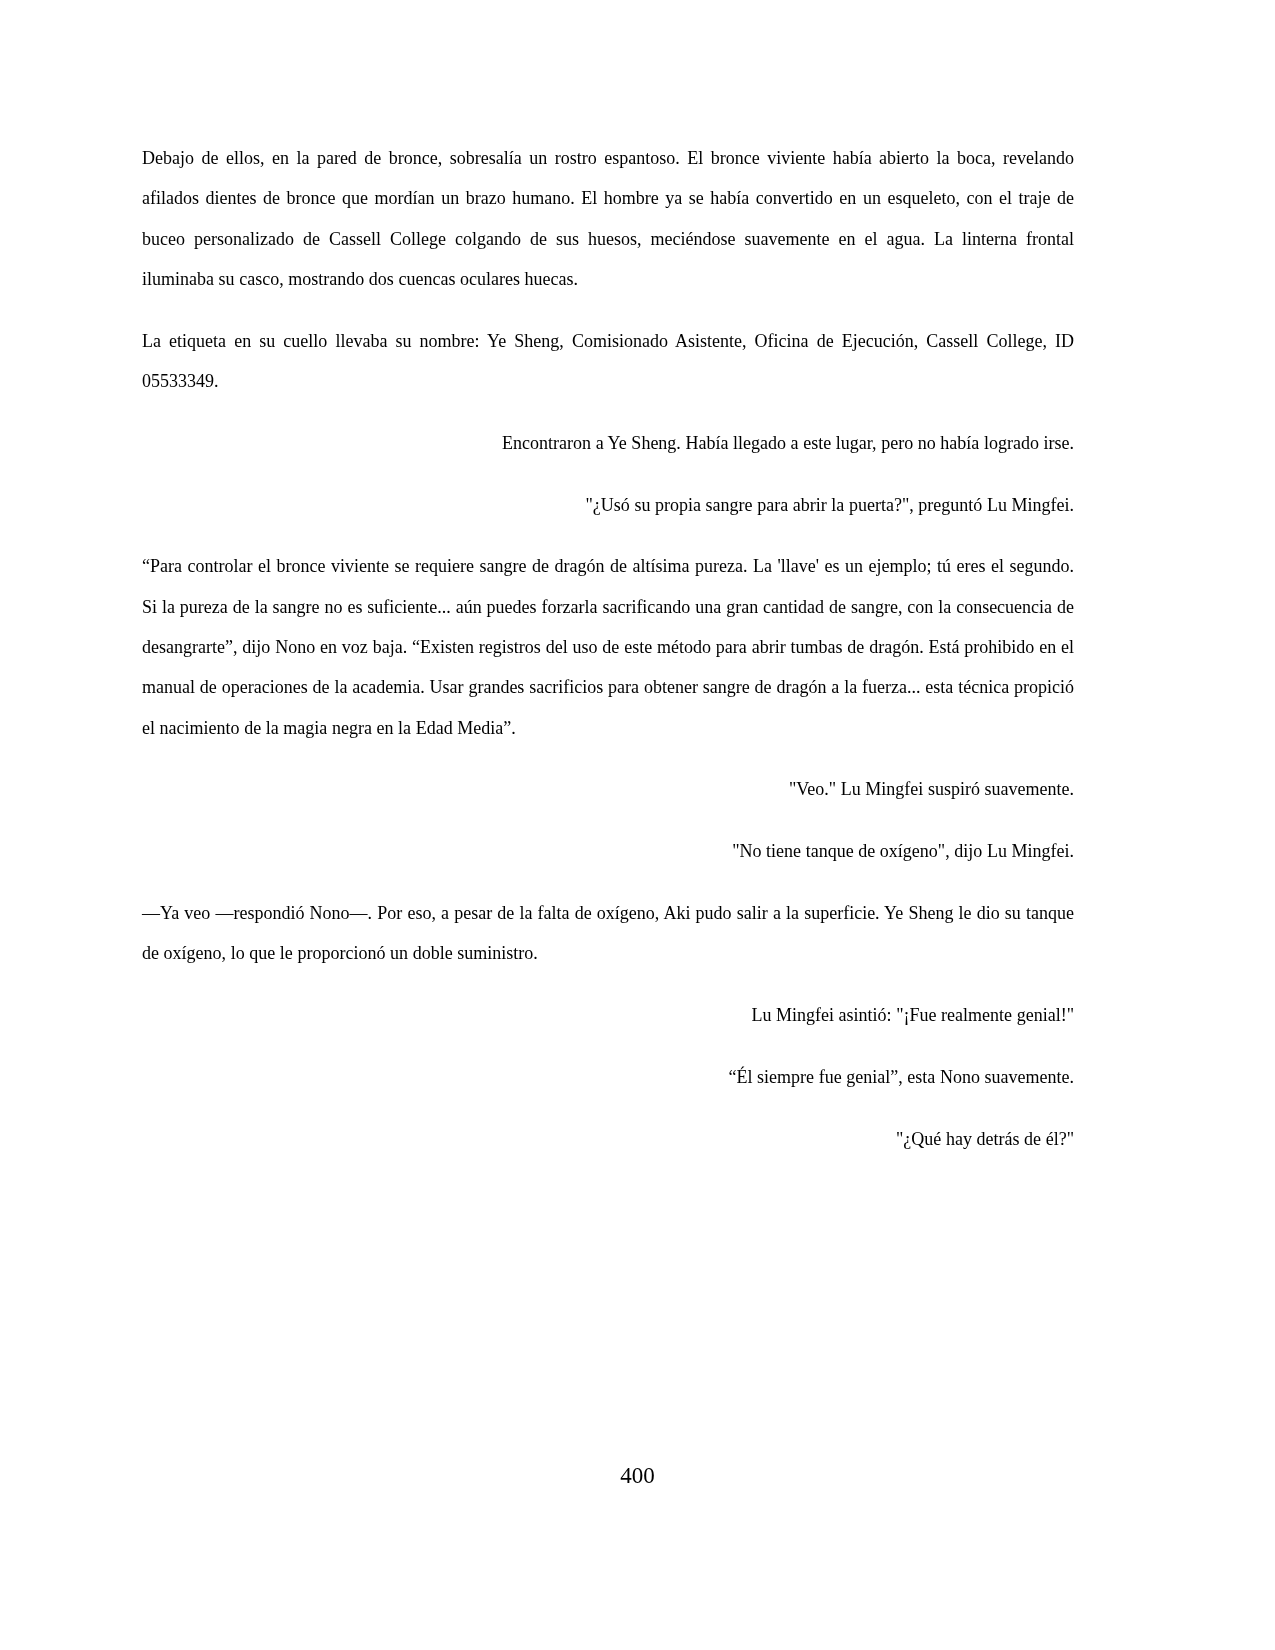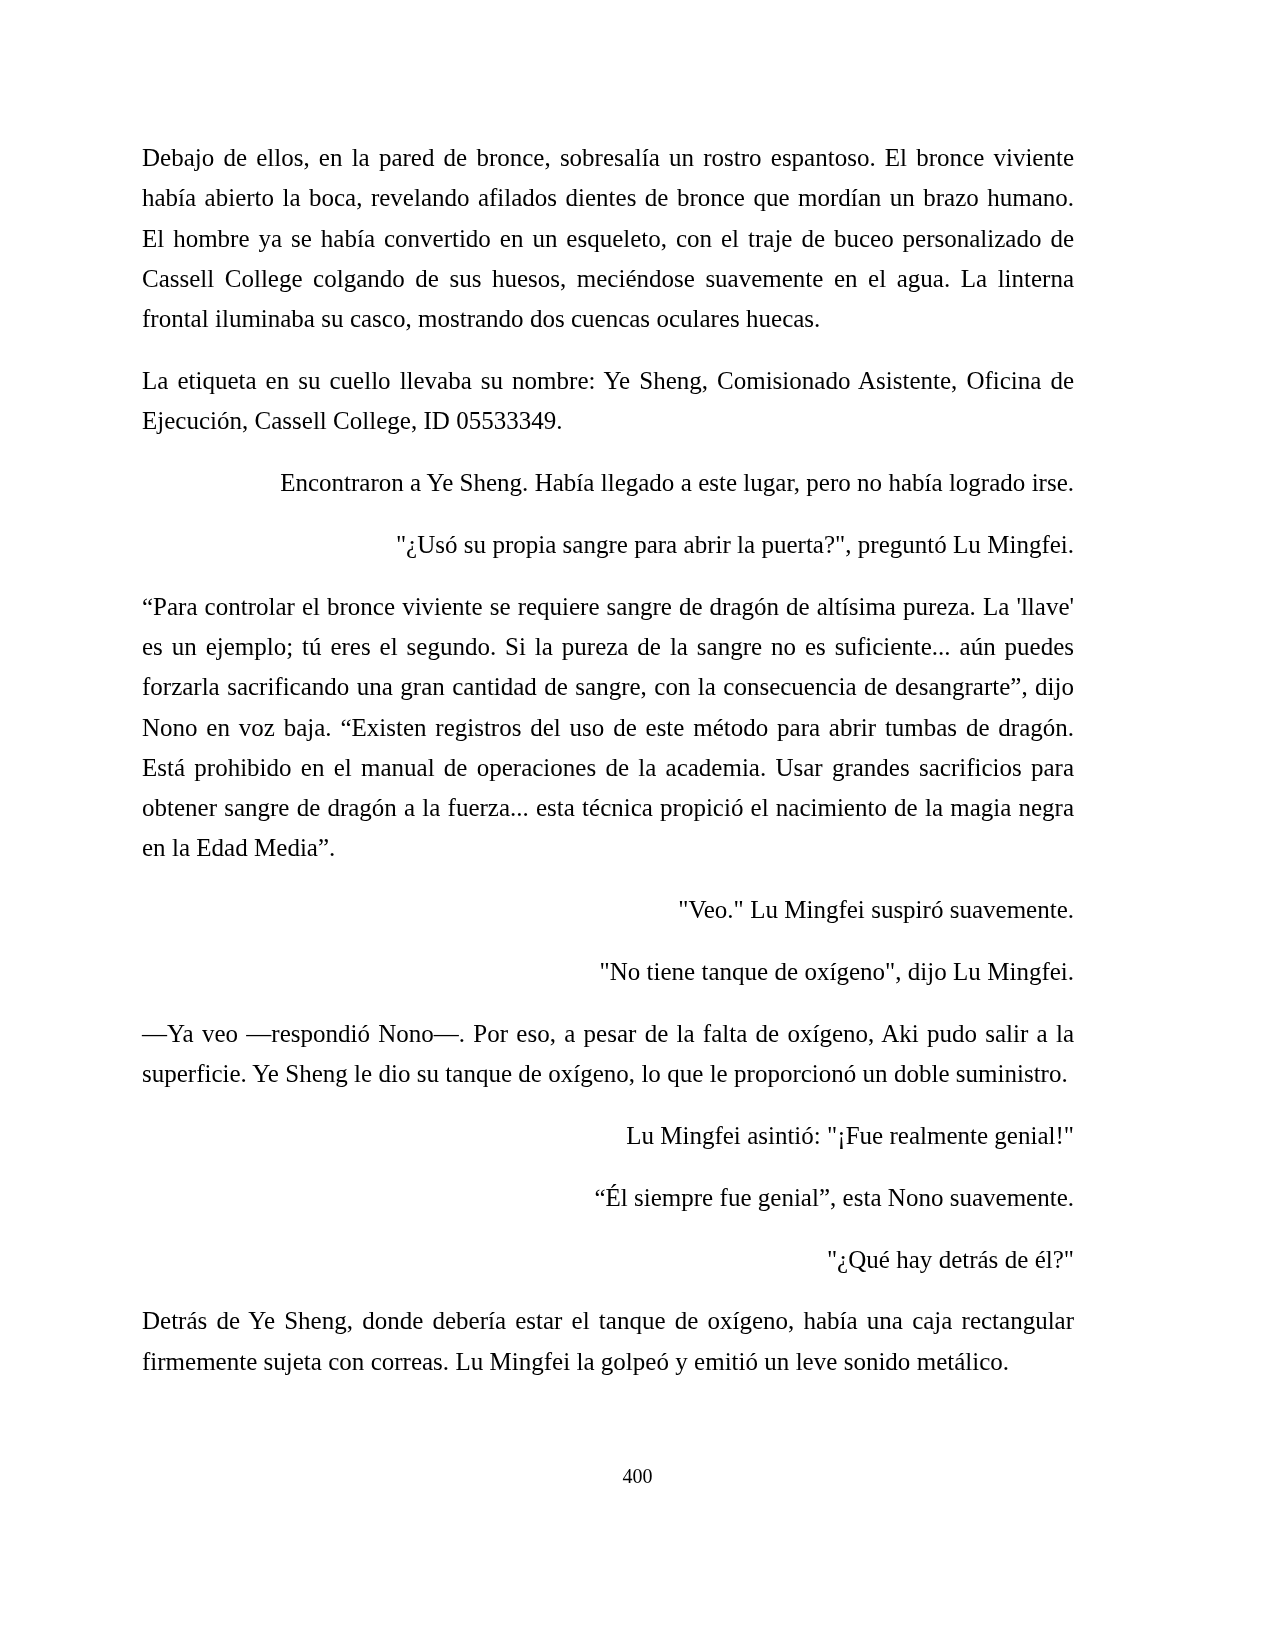--- a/index.html
+++ b/index.html
@@ -21,21 +21,21 @@
     box-sizing: border-box;
     overflow: hidden;
   }
   .content {
     position: absolute;
     left: 142px;
     top: 138px;
     width: 932px;
   }
   .para {
-    font-size: 25px;
+    font-size: 18px;
     line-height: 40.3px;
     text-align: justify;
     text-justify: inter-word;
     margin: 0 0 21.5px 0;
     hyphens: none;
     -webkit-hyphens: none;
     word-spacing: 0.1px;
   }
   .para:last-child {
     margin-bottom: 0;
@@ -43,21 +43,21 @@
   
   .para.single {
     text-align: right;
   }
   .page-number {
     position: absolute;
     left: 0;
     top: 1462px;
     width: 1275px;
     text-align: center;
-    font-size: 20px;
+    font-size: 23px;
     line-height: 28px;
     font-family: "Liberation Serif", "DejaVu Serif", serif;
     color: #000000;
   }
 </style>
 </head>
 <body>
 
 <div class="page">
 
@@ -67,19 +67,18 @@
     <p class="para">La etiqueta en su cuello llevaba su nombre: Ye Sheng, Comisionado Asistente, Oficina de Ejecución, Cassell College, ID 05533349.</p>
     <p class="para single">Encontraron a Ye Sheng. Había llegado a este lugar, pero no había logrado irse.</p>
     <p class="para single">"¿Usó su propia sangre para abrir la puerta?", preguntó Lu Mingfei.</p>
     <p class="para">“Para controlar el bronce viviente se requiere sangre de dragón de altísima pureza. La 'llave' es un ejemplo; tú eres el segundo. Si la pureza de la sangre no es suficiente... aún puedes forzarla sacrificando una gran cantidad de sangre, con la consecuencia de desangrarte”, dijo Nono en voz baja. “Existen registros del uso de este método para abrir tumbas de dragón. Está prohibido en el manual de operaciones de la academia. Usar grandes sacrificios para obtener sangre de dragón a la fuerza... esta técnica propició el nacimiento de la magia negra en la Edad Media”.</p>
     <p class="para single">"Veo." Lu Mingfei suspiró suavemente.</p>
     <p class="para single">"No tiene tanque de oxígeno", dijo Lu Mingfei.</p>
     <p class="para">—Ya veo —respondió Nono—. Por eso, a pesar de la falta de oxígeno, Aki pudo salir a la superficie. Ye Sheng le dio su tanque de oxígeno, lo que le proporcionó un doble suministro.</p>
     <p class="para single">Lu Mingfei asintió: "¡Fue realmente genial!"</p>
     <p class="para single">“Él siempre fue genial”, esta Nono suavemente.</p>
     <p class="para single">"¿Qué hay detrás de él?"</p>
-    <p class="para">Detrás de Ye Sheng, donde debería estar el tanque de oxígeno, había una caja rectangular firmemente sujeta con correas. Lu Mingfei la golpeó y emitió un leve sonido metálico.</p>
 
   </div>
 
   <div class="page-number">400</div>
 
 </div>
 
 </body></html>

